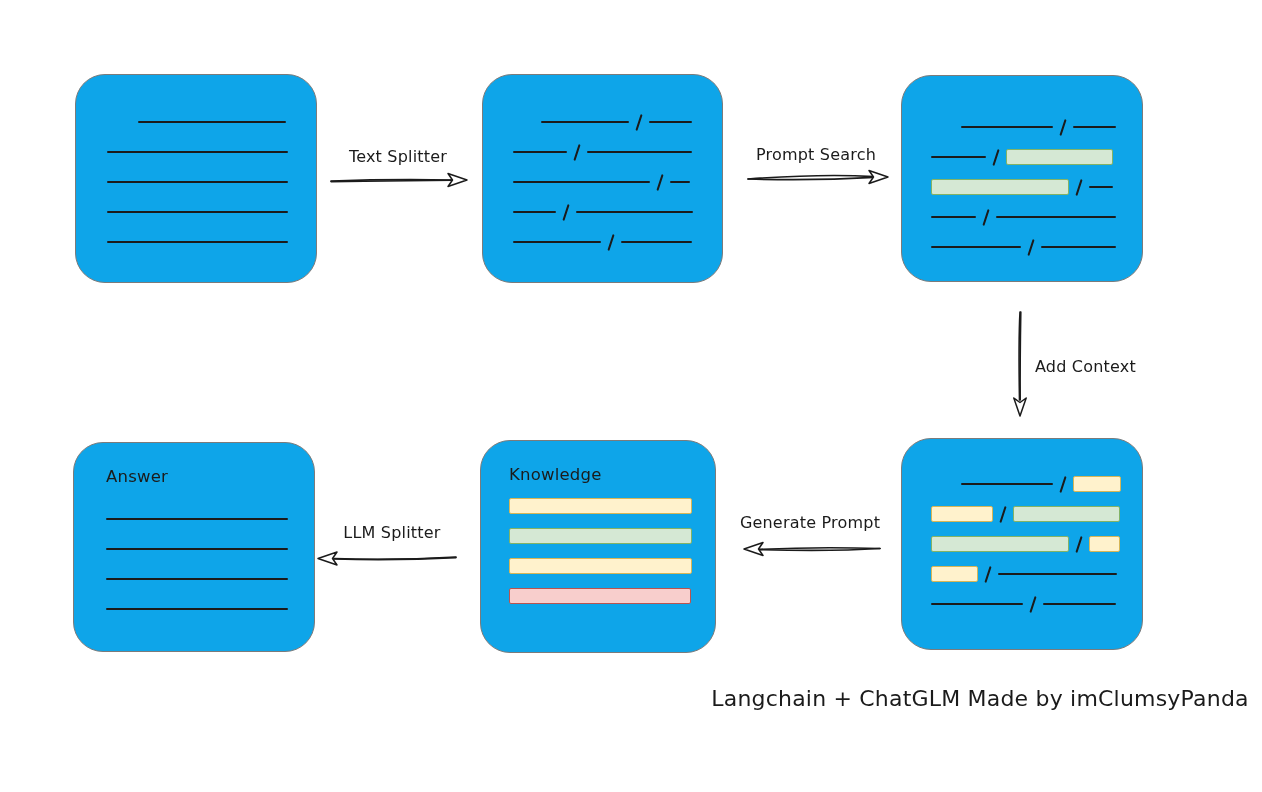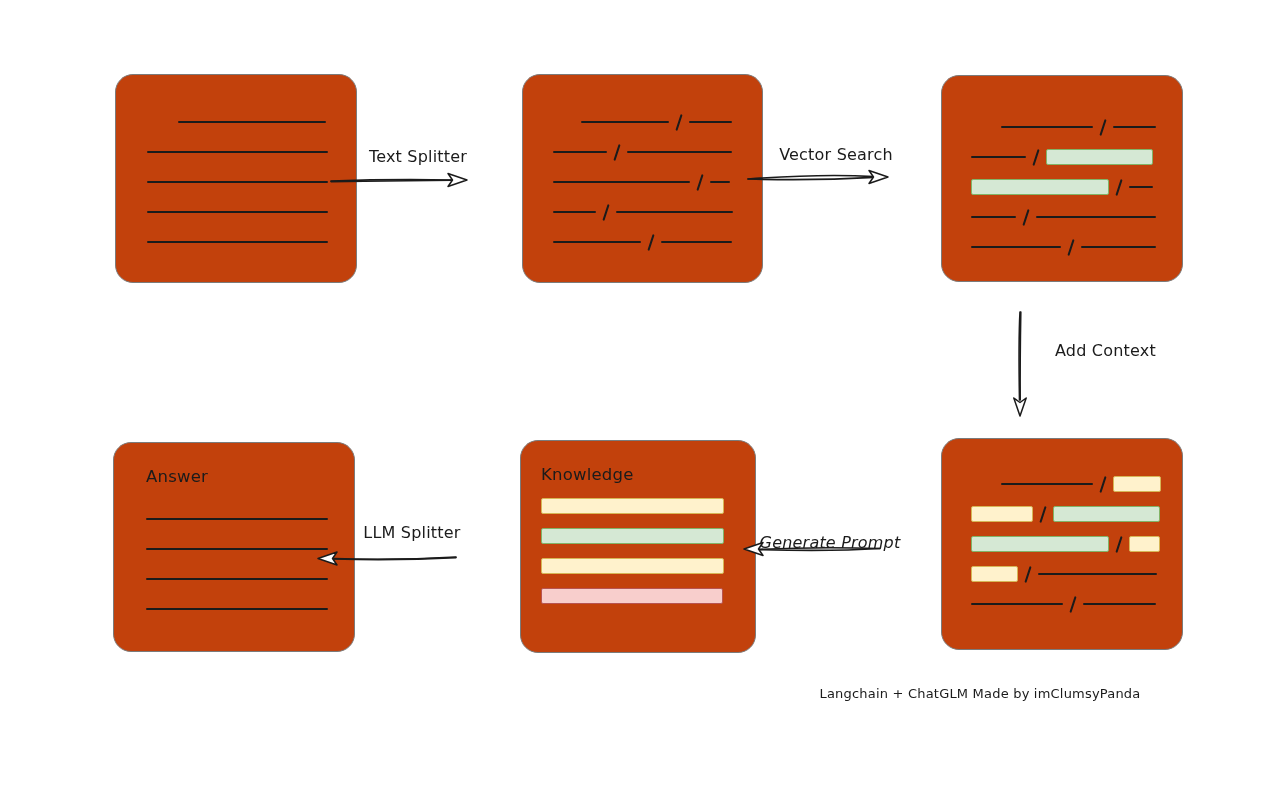--- a/index.html
+++ b/index.html
@@ -11,25 +11,24 @@
   }
   .canvas {
     position: relative;
     width: 1262px;
     height: 792px;
     background: #ffffff;
     overflow: hidden;
   }
   .box {
     position: absolute;
-    background: #c2410c;
+    background: #0ea5e9;
     border: 1.5px solid var(--box-border, #7b7b7b);
-    border-radius: 18px;
+    border-radius: 30px;
     box-sizing: border-box;
-    margin-left: 40px;
   }
   .rows { display: block; }
   .seg-row {
     display: flex;
     align-items: center;
     height: 30px;
   }
   .seg { flex: none; }
   .seg-line {
     height: 2px;
@@ -52,62 +51,61 @@
   }
   .seg-green  { background: var(--green-fill, #d5e8d4);  border: 1.5px solid var(--green-border, #82b366); }
   .seg-yellow { background: var(--yellow-fill, #fff2cc); border: 1.5px solid var(--yellow-border, #d6b656); }
   .seg-red    { background: var(--red-fill, #f8cecc);    border: 1.5px solid var(--red-border, #b85450); }
 
   
   .node-document { left: 75px;  top: 74px;  width: 242px; height: 209px; padding: 32px 0 0 31px; }
   .node-split    { left: 482px; top: 74px;  width: 241px; height: 209px; padding: 32px 0 0 30px; }
   .node-vector   { left: 901px; top: 75px;  width: 242px; height: 207px; padding: 36px 0 0 29px; }
   .node-context  { left: 901px; top: 438px; width: 242px; height: 212px; padding: 30px 0 0 29px; }
-  .node-prompt   { left: 480px; top: 440px; width: 236px; height: 213px; padding: 24px 0 0 20px; }
+  .node-prompt   { left: 480px; top: 440px; width: 236px; height: 213px; padding: 24px 0 0 28px; }
   .node-answer   { left: 73px;  top: 442px; width: 242px; height: 210px; padding: 24px 0 0 32px; }
 
   .box-title {
     font-size: 16.5px;
     line-height: 20px;
     letter-spacing: 0.2px;
     color: var(--stroke, #1b1b1b);
   }
   .title-knowledge { margin-bottom: 6px; }
   .title-question  { margin-top: 8px; }
   .node-answer .rows { margin-top: 17px; }
 
   .arrow-label {
     position: absolute;
     font-size: 16px;
     line-height: 22px;
     letter-spacing: 0.2px;
     text-align: center;
     white-space: nowrap;
     color: var(--stroke, #1b1b1b);
-    margin-left: 20px;
   }
   .arrow-svg { position: absolute; overflow: visible; }
   .arrow-svg path {
     stroke: var(--stroke, #1b1b1b);
     fill: none;
     stroke-width: 1.6;
     stroke-linecap: round;
     stroke-linejoin: round;
   }
   .arrow-svg path.head {
     fill: #ffffff;
     stroke-width: 1.5;
   }
   .caption {
     position: absolute;
     left: 700px;
     top: 686px;
     width: 560px;
     text-align: center;
-    font-size: 13px;
+    font-size: 22px;
     letter-spacing: 0.2px;
     white-space: nowrap;
     color: var(--stroke, #1b1b1b);
   }
 </style>
 </head>
 <body>
 
 <div class="canvas">
 
@@ -263,35 +261,35 @@
       </div>
   </div>
 
   <div class="arrow-label" style="left:333px; top:146px; width:130px;">Text Splitter</div>
   <svg class="arrow-svg" style="left:329px; top:171px;" width="140" height="18" viewBox="0 0 140 18">
     <path d="M2 10 C 45 8.5, 95 8.5, 124 9"></path>
     <path d="M2 10.6 C 45 10, 95 9.6, 124 9.3"></path>
     <path class="head" d="M138 9 L119 2.5 L123.5 9 L119 15.5 Z"></path>
   </svg>
 
-  <div class="arrow-label" style="left:745px; top:144px; width:142px;">Vector Search</div>
+  <div class="arrow-label" style="left:745px; top:144px; width:142px;">Prompt Search</div>
   <svg class="arrow-svg" style="left:746px; top:168px;" width="144" height="18" viewBox="0 0 144 18">
     <path d="M2 11 C 50 7.5, 100 7, 128 8.6"></path>
     <path d="M2 11 C 55 12.5, 100 11, 128 9.4"></path>
     <path class="head" d="M142 9 L123 2.5 L127.5 9 L123 15.5 Z"></path>
   </svg>
 
   <svg class="arrow-svg" style="left:1010px; top:310px;" width="20" height="108" viewBox="0 0 20 108">
     <path d="M10 2 C 8.5 30, 9 62, 9.5 90"></path>
     <path d="M10.8 2 C 10.2 35, 10 62, 10.2 90"></path>
     <path class="head" d="M10 106 L3.8 88 L10 92.5 L16.2 88 Z"></path>
   </svg>
-  <div class="arrow-label" style="left:1035px; top:340px; width:120px; text-align:left;">Add Context</div>
-
-  <div class="arrow-label" style="left:736px; top:532px; width:148px;font-style:italic;">Generate Prompt</div>
+  <div class="arrow-label" style="left:1035px; top:356px; width:120px; text-align:left;">Add Context</div>
+
+  <div class="arrow-label" style="left:736px; top:512px; width:148px;">Generate Prompt</div>
   <svg class="arrow-svg" style="left:742px; top:540px;" width="140" height="18" viewBox="0 0 140 18">
     <path d="M138 8.5 C 90 7, 45 8, 16 9.4"></path>
     <path d="M138 8.5 C 90 11.5, 50 10.5, 16 9.6"></path>
     <path class="head" d="M2 9 L21 2.5 L16.5 9 L21 15.5 Z"></path>
   </svg>
 
   <div class="arrow-label" style="left:330px; top:522px; width:124px;">LLM Splitter</div>
   <svg class="arrow-svg" style="left:316px; top:549px;" width="142" height="18" viewBox="0 0 142 18">
     <path d="M140 8 C 95 10.5, 50 10.5, 18 9.5"></path>
     <path d="M140 8.6 C 95 11, 55 11, 18 10"></path>

